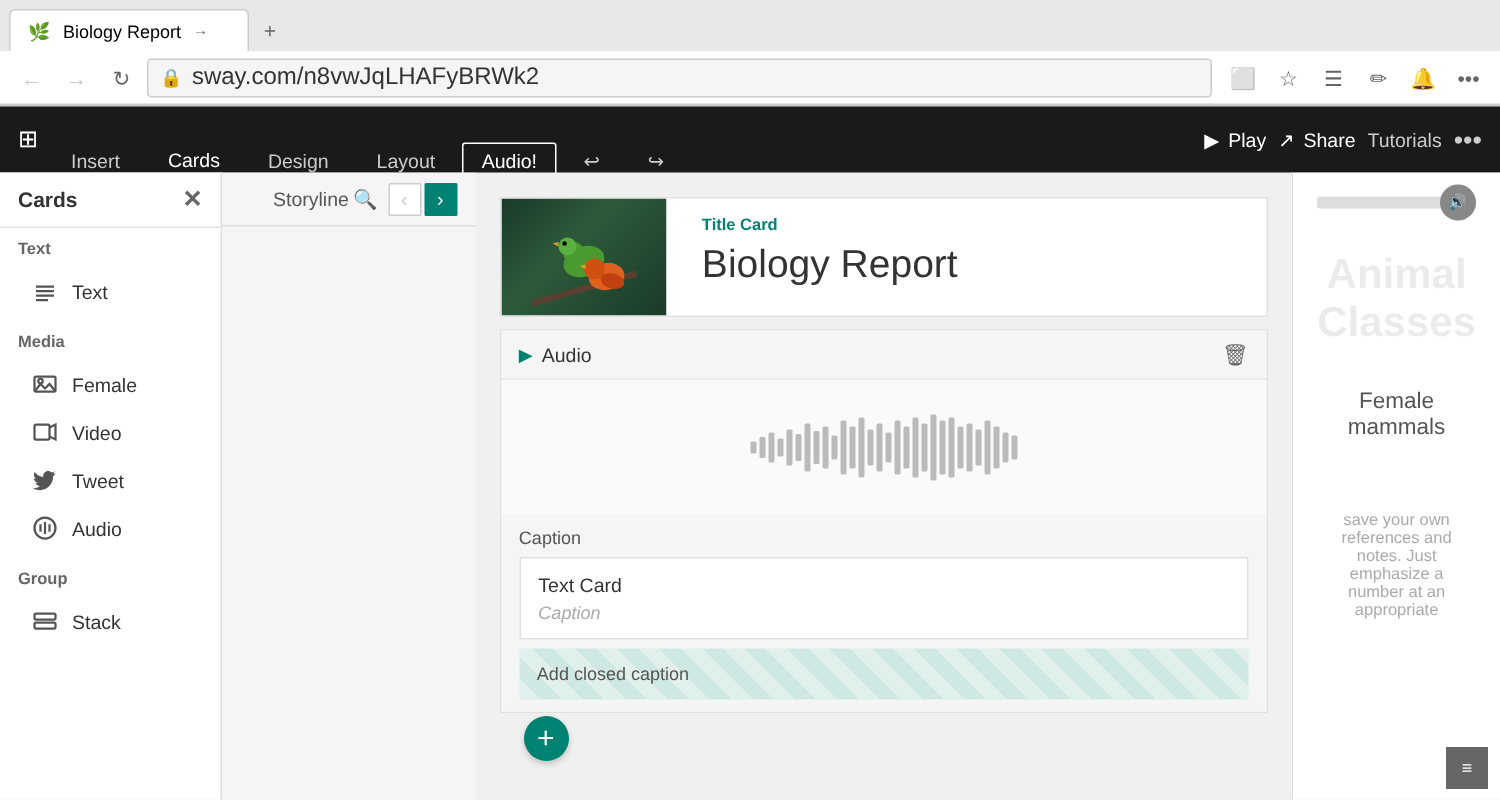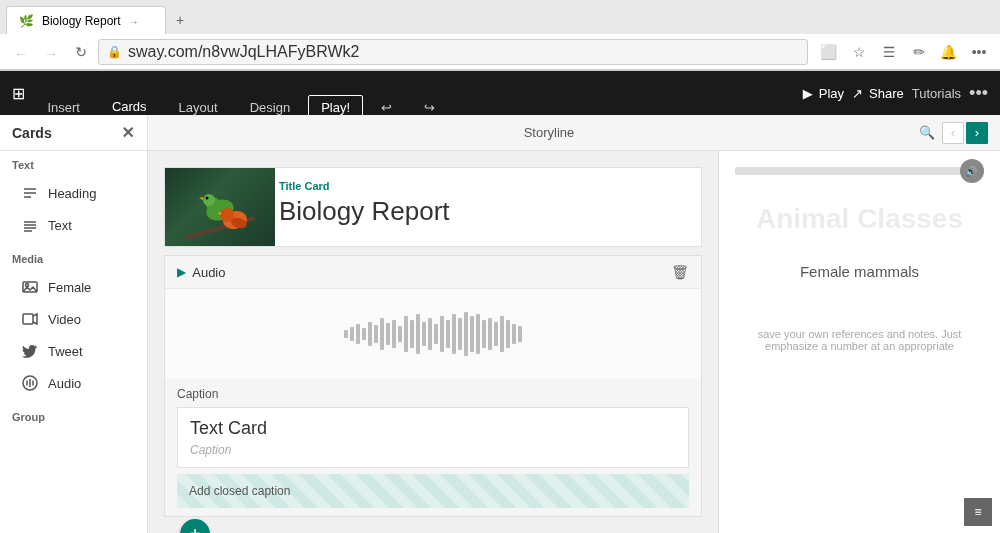--- a/index.html
+++ b/index.html
@@ -40,58 +40,58 @@
     .cards-panel { width: 148px; background: #fff; border-right: 1px solid #e0e0e0; display: flex; flex-direction: column; flex-shrink: 0; }
     .cards-header { display: flex; align-items: center; justify-content: space-between; padding: 8px 12px; font-size: 14px; font-weight: 600; color: #333; border-bottom: 1px solid #e0e0e0; }
     .cards-close { cursor: pointer; color: #666; font-size: 16px; }
     .cards-section { padding: 8px 12px 4px; }
     .cards-section-title { font-size: 11px; color: #666; font-weight: 600; margin-bottom: 6px; text-transform: none; }
     .card-item { display: flex; align-items: center; gap: 8px; padding: 6px 8px; cursor: pointer; border-radius: 2px; color: #333; }
     .card-icon { width: 20px; height: 20px; display: flex; align-items: center; justify-content: center; color: #555; flex-shrink: 0; }
     .card-label { font-size: 13px; }
 
     
-    .content-area { flex: 1; display: flex; flex-direction: column; overflow: hidden; }
+    .content-area { flex: 1; display: flex; overflow: hidden; }
 
     
     .storyline-bar { display: flex; align-items: center; background: #f5f5f5; border-bottom: 1px solid #ddd; height: 36px; padding: 0 12px; }
     .storyline-label { flex: 1; text-align: center; font-size: 13px; color: #555; }
     .storyline-search { width: 22px; height: 22px; display: flex; align-items: center; justify-content: center; cursor: pointer; color: #666; }
     .storyline-nav { width: 22px; height: 22px; display: flex; align-items: center; justify-content: center; cursor: pointer; color: #666; border: 1px solid #ccc; background: #fff; border-radius: 1px; }
     .storyline-nav.active { background: #fff; border-color: #999; }
 
     
     .editor-area { flex: 1; display: flex; overflow: hidden; }
 
     
     .storyline-content { width: 570px; background: #f0f0f0; overflow-y: auto; padding: 16px; display: flex; flex-direction: column; gap: 0; position: relative; }
 
     
     .title-card { background: #fff; border: 1px solid #e0e0e0; margin-bottom: 8px; display: flex; align-items: stretch; min-height: 80px; }
     .title-card-image { width: 110px; flex-shrink: 0; overflow: hidden; position: relative; }
     .title-card-img-placeholder { width: 100%; height: 100%; background: linear-gradient(135deg, #1a3a2a 0%, #2d5a3a 40%, #1a3a2a 100%); position: relative; overflow: hidden; }
-    .title-card-content { flex: 1; padding: 12px 4px; }
+    .title-card-content { flex: 1; padding: 12px 24px; }
     .title-card-label { font-size: 11px; color: #008272; font-weight: 600; margin-bottom: 4px; }
     .title-card-title { font-size: 26px; color: #333; font-weight: 400; }
 
     
     .audio-card { background: #fff; border: 1px solid #e0e0e0; margin-bottom: 2px; }
     .audio-card-header { display: flex; align-items: center; justify-content: space-between; padding: 8px 12px; background: #f5f5f5; border-bottom: 1px solid #e8e8e8; }
     .audio-card-title { display: flex; align-items: center; gap: 6px; font-size: 13px; color: #333; font-weight: 500; }
     .audio-play-icon { color: #008272; font-size: 12px; }
     .audio-delete { color: #666; cursor: pointer; font-size: 14px; }
     .audio-waveform-area { padding: 16px; display: flex; align-items: center; justify-content: center; min-height: 90px; background: #fafafa; }
     .waveform { display: flex; align-items: center; gap: 2px; }
     .waveform-bar { background: #bbb; border-radius: 1px; width: 4px; }
 
     
     .caption-section { background: #f5f5f5; padding: 8px 12px; }
     .caption-label { font-size: 12px; color: #555; margin-bottom: 6px; }
     .caption-card { background: #fff; border: 1px solid #e0e0e0; padding: 10px 12px; margin-bottom: 6px; }
-    .caption-card-title { font-size: 18px; color: #333; font-weight: 500; margin-bottom: 4px; }
+    .caption-card-title { font-size: 13px; color: #333; font-weight: 500; margin-bottom: 4px; }
     .caption-card-text { font-size: 12px; color: #aaa; font-style: italic; }
     .add-caption-btn { background: repeating-linear-gradient(45deg, #e0f0ed, #e0f0ed 10px, #d0e8e4 10px, #d0e8e4 20px); border: none; padding: 10px 12px; font-size: 12px; color: #555; cursor: pointer; width: 100%; text-align: left; }
 
     
     .add-btn-container { position: absolute; bottom: 16px; left: 16px; }
     .add-btn { width: 30px; height: 30px; border-radius: 50%; background: #008272; border: none; color: #fff; font-size: 20px; cursor: pointer; display: flex; align-items: center; justify-content: center; box-shadow: 0 2px 4px rgba(0,0,0,0.2); }
 
     
     .preview-panel { flex: 1; background: #f5f5f5; border-left: 1px solid #ddd; display: flex; flex-direction: column; }
     .preview-header { display: flex; align-items: center; justify-content: center; padding: 8px; background: #f5f5f5; border-bottom: 1px solid #ddd; }
@@ -133,23 +133,23 @@
       <button class="nav-btn">🔔</button>
       <button class="nav-btn">•••</button>
     </div>
   </div>
 </div>
 
 <div class="app-toolbar">
   <span class="app-grid-icon">⊞</span>
   <button class="toolbar-btn">Insert</button>
   <button class="toolbar-btn active">Cards</button>
+  <button class="toolbar-btn">Design</button>
   <button class="toolbar-btn">Layout</button>
-  <button class="toolbar-btn">Design</button>
-  <button class="toolbar-btn remix">Play!</button>
+  <button class="toolbar-btn remix">Audio!</button>
   <button class="toolbar-btn">↩</button>
   <button class="toolbar-btn">↪</button>
   <div class="toolbar-spacer"></div>
   <div class="toolbar-right">
     <button class="play-btn">
       <span>▶</span>
       <span>Play</span>
     </button>
     <button class="share-btn">
       <span>↗</span>
@@ -166,30 +166,20 @@
     <div class="cards-header">
       <span>Cards</span>
       <span class="cards-close">✕</span>
     </div>
 
     <div class="cards-section">
       <div class="cards-section-title">Text</div>
       <div class="card-item">
         <div class="card-icon">
           <svg class="icon-svg" viewBox="0 0 18 18" fill="none" stroke="#555" stroke-width="1.5">
-            <line x1="3" y1="9" x2="15" y2="9"></line>
-            <line x1="3" y1="5" x2="15" y2="5"></line>
-            <line x1="3" y1="13" x2="10" y2="13"></line>
-          </svg>
-        </div>
-        <span class="card-label">Heading</span>
-      </div>
-      <div class="card-item">
-        <div class="card-icon">
-          <svg class="icon-svg" viewBox="0 0 18 18" fill="none" stroke="#555" stroke-width="1.5">
             <line x1="3" y1="6" x2="15" y2="6"></line>
             <line x1="3" y1="9" x2="15" y2="9"></line>
             <line x1="3" y1="12" x2="15" y2="12"></line>
             <line x1="3" y1="15" x2="11" y2="15"></line>
           </svg>
         </div>
         <span class="card-label">Text</span>
       </div>
     </div>
 
@@ -228,20 +218,29 @@
             <circle cx="9" cy="9" r="7"></circle>
             <path d="M6 6.5 L6 11.5 M9 5 L9 13 M12 6.5 L12 11.5"></path>
           </svg>
         </div>
         <span class="card-label">Audio</span>
       </div>
     </div>
 
     <div class="cards-section">
       <div class="cards-section-title">Group</div>
+      <div class="card-item">
+        <div class="card-icon">
+          <svg class="icon-svg" viewBox="0 0 18 18" fill="none" stroke="#555" stroke-width="1.5">
+            <rect x="2" y="4" width="14" height="4" rx="1"></rect>
+            <rect x="2" y="10" width="14" height="4" rx="1"></rect>
+          </svg>
+        </div>
+        <span class="card-label">Stack</span>
+      </div>
     </div>
   </div>
 
   <div class="content-area">
 
     <div class="storyline-bar">
       <div style="width:22px"></div>
       <div class="storyline-label">Storyline</div>
       <div class="storyline-search">🔍</div>
       <div class="storyline-nav" style="margin-left:4px; color:#ccc;">‹</div>
@@ -345,21 +344,21 @@
         </div>
 
       </div>
 
       <div class="preview-panel">
         <div class="preview-content">
           <div class="preview-audio-bar">
             <div class="preview-audio-icon">🔊</div>
           </div>
           <div class="preview-watermark">Animal Classes</div>
-          <div class="preview-text" style="font-size:15px; color:#555; font-weight:500;text-align:right;">Female mammals</div>
+          <div class="preview-text" style="font-size:15px; color:#555; font-weight:500;">Female mammals</div>
           <div style="font-size:11px; color:#aaa; text-align:center; padding:0 12px; margin-top: 40px;">save your own references and notes. Just emphasize a number at an appropriate</div>
           <div class="preview-notes-icon">
             <span>≡</span>
           </div>
         </div>
       </div>
 
     </div>
   </div>
 </div>

